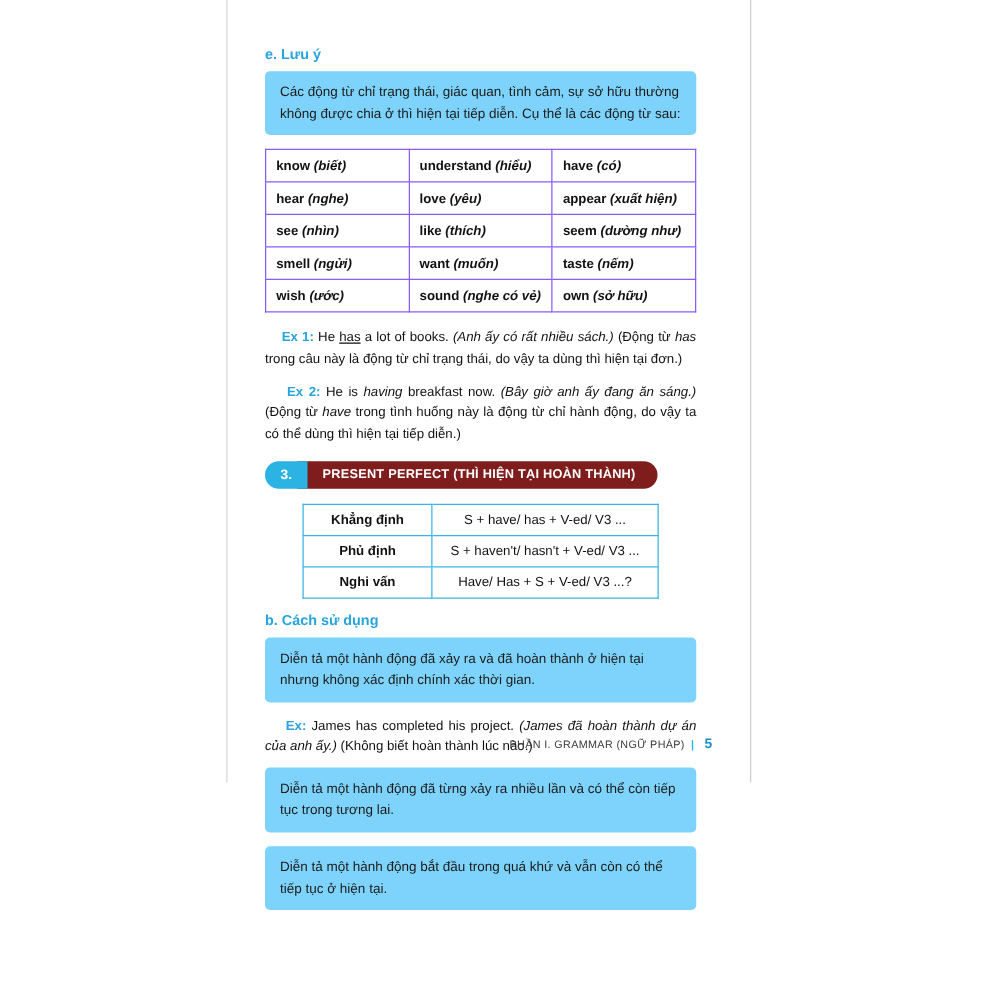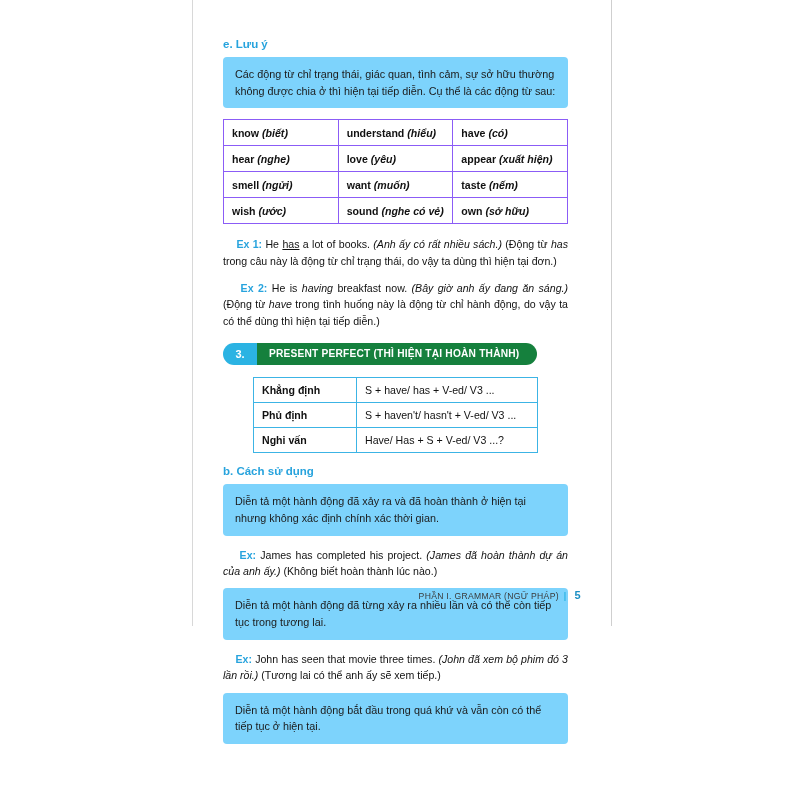--- a/index.html
+++ b/index.html
@@ -8,21 +8,21 @@
   }
   body {
     width: 805px;
     height: 805px;
     background: #ffffff;
     font-family: "Liberation Sans", sans-serif;
     overflow: hidden;
   }
   .page {
     position: absolute;
-    left: 192px;
+    left: 181px;
     top: 0;
     width: 420px;
     height: 626px;
     background: #ffffff;
     border-left: 1px solid #d8d8d8;
     border-right: 1px solid #cfcfcf;
     box-sizing: border-box;
   }
   .page-inner {
     position: absolute;
@@ -99,21 +99,21 @@
     line-height: 22px;
     text-align: center;
     z-index: 2;
   }
   .section-title {
     position: absolute;
     left: 26px;
     top: 0;
     height: 22px;
     padding: 0 18px 0 20px;
-    background: #15803d;
+    background: #7f1d1d;
     border-radius: 0 11px 11px 0;
     color: #ffffff;
     font-size: 10.2px;
     font-weight: bold;
     line-height: 22px;
     letter-spacing: 0.2px;
     white-space: nowrap;
     z-index: 1;
   }
 
@@ -121,20 +121,21 @@
     border-collapse: collapse;
     margin: 0 auto 12px auto;
     width: 285px;
     table-layout: fixed;
   }
   .struct-table td {
     border: 1px solid #3cb4e5;
     font-size: 10.6px;
     padding: 6px 8px;
     color: #111;
+    text-align: center;
   }
   .struct-table td.key {
     width: 86px;
     font-weight: bold;
   }
 
   .footer {
     position: absolute;
     left: 30px;
     right: 30px;
@@ -172,20 +173,25 @@
           <td><span>know</span> <i>(biết)</i></td>
           <td><span>understand</span> <i>(hiểu)</i></td>
           <td><span>have</span> <i>(có)</i></td>
         </tr>
         <tr>
           <td><span>hear</span> <i>(nghe)</i></td>
           <td><span>love</span> <i>(yêu)</i></td>
           <td><span>appear</span> <i>(xuất hiện)</i></td>
         </tr>
         <tr>
+          <td><span>see</span> <i>(nhìn)</i></td>
+          <td><span>like</span> <i>(thích)</i></td>
+          <td><span>seem</span> <i>(dường như)</i></td>
+        </tr>
+        <tr>
           <td><span>smell</span> <i>(ngửi)</i></td>
           <td><span>want</span> <i>(muốn)</i></td>
           <td><span>taste</span> <i>(nếm)</i></td>
         </tr>
         <tr>
           <td><span>wish</span> <i>(ước)</i></td>
           <td><span>sound</span> <i>(nghe có vẻ)</i></td>
           <td><span>own</span> <i>(sở hữu)</i></td>
         </tr>
       </tbody>
@@ -223,23 +229,20 @@
     </table>
 
     <div class="heading-blue">b. Cách sử dụng</div>
 
     <div class="callout">Diễn tả một hành động đã xảy ra và đã hoàn thành ở hiện tại nhưng không xác định chính xác thời gian.</div>
     <p class="example">
       &nbsp;&nbsp;&nbsp;&nbsp;<span class="ex-label">Ex:</span><span> James has completed his project. </span><i>(James đã hoàn thành dự án của anh ấy.)</i><span> (Không biết hoàn thành lúc nào.)</span>
     </p>
 
     <div class="callout">Diễn tả một hành động đã từng xảy ra nhiều lần và có thể còn tiếp tục trong tương lai.</div>
-    <p class="example">
-      &nbsp;&nbsp;&nbsp;&nbsp;<span class="ex-label">Ex:</span><span> John has seen that movie three times. </span><i>(John đã xem bộ phim đó 3 lần rồi.)</i><span> (Tương lai có thể anh ấy sẽ xem tiếp.)</span>
-    </p>
 
     <div class="callout">Diễn tả một hành động bắt đầu trong quá khứ và vẫn còn có thể tiếp tục ở hiện tại.</div>
 
   </div>
 
   <div class="footer">
     <span>PHẦN I. GRAMMAR (NGỮ PHÁP)</span><span class="sep">|</span><span class="pagenum">5</span>
   </div>
 </div>
 

